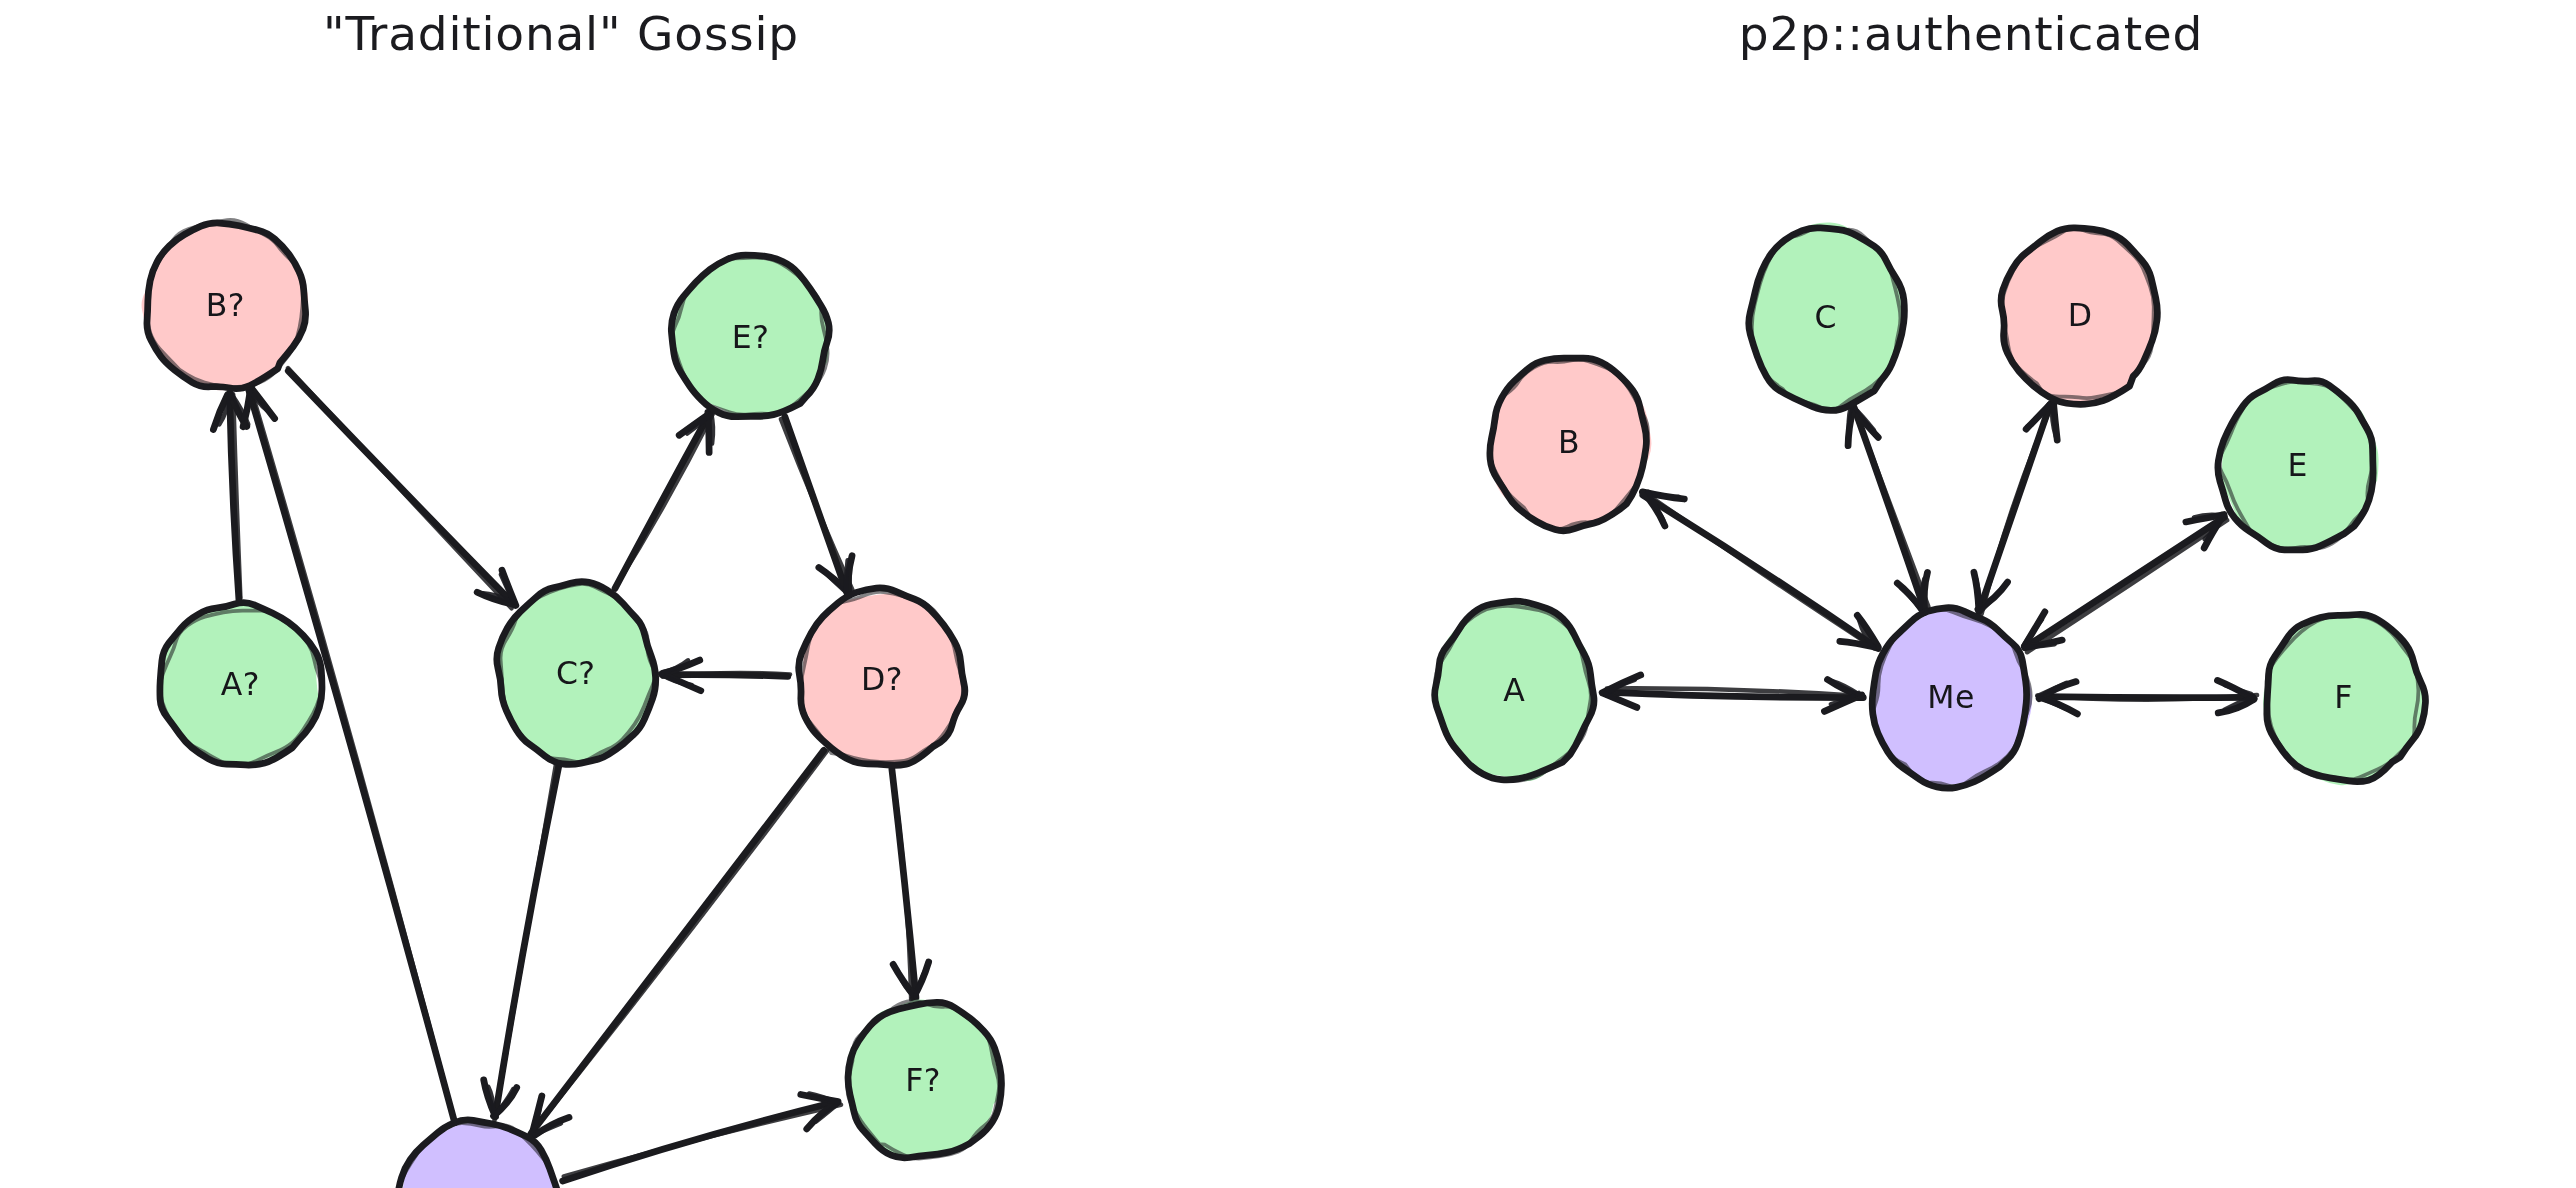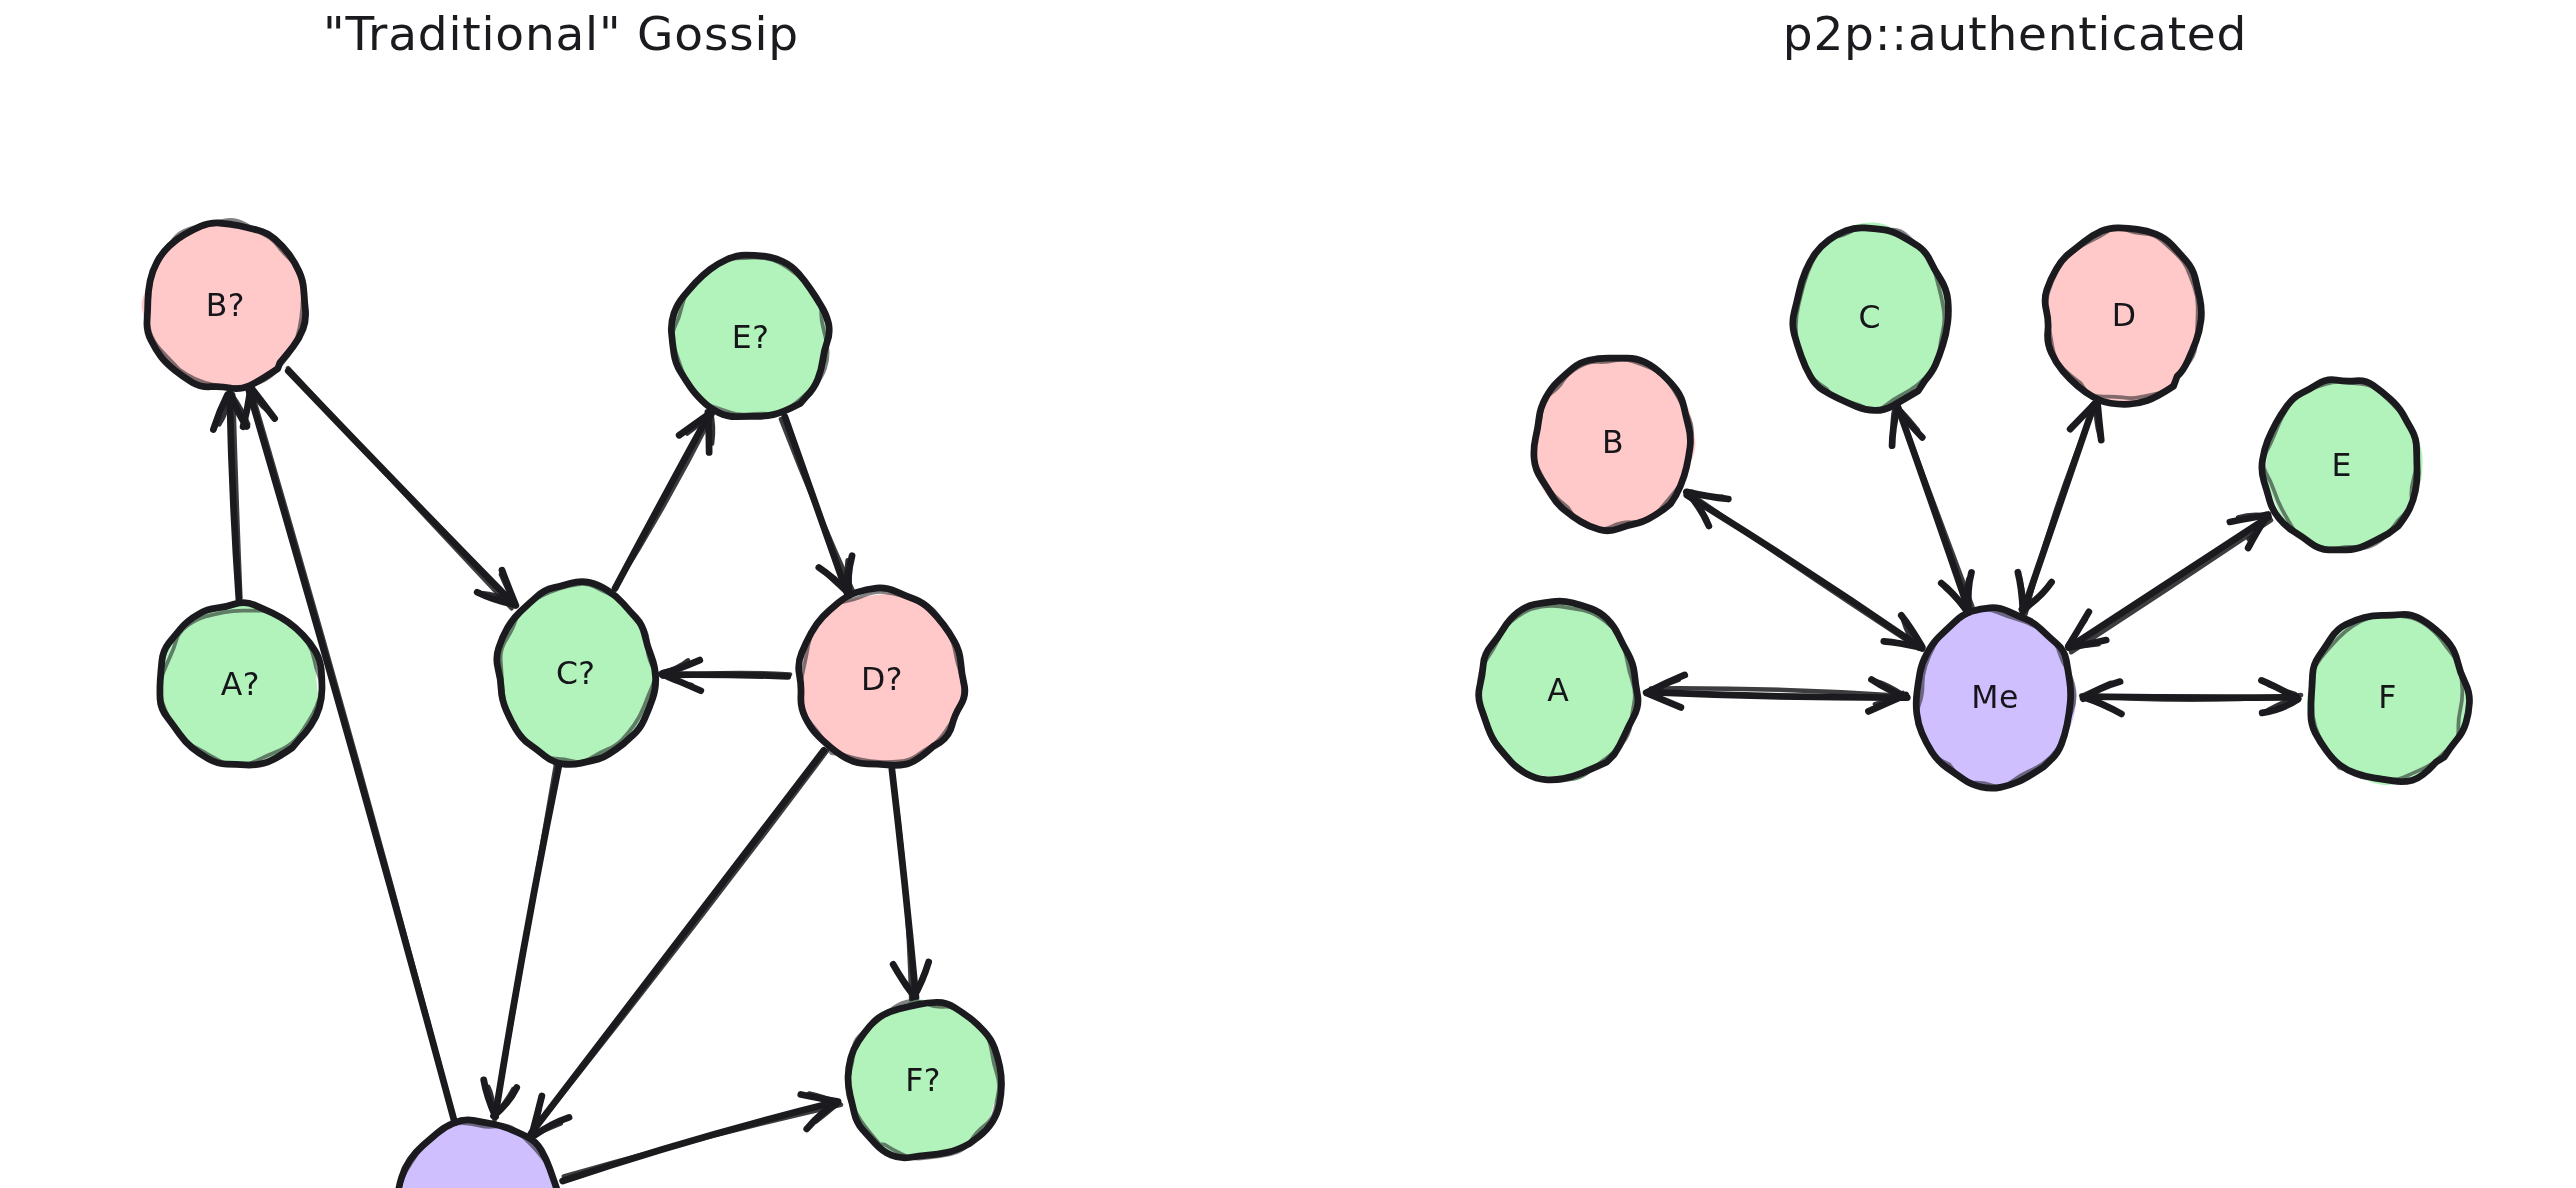--- a/index.html
+++ b/index.html
@@ -5,21 +5,21 @@
 <style>
   html,body{margin:0;padding:0;background:#ffffff;}
   body{
     width:2576px;height:1188px;
     font-family:"DejaVu Sans", sans-serif;
     overflow:hidden;
     position:relative;
   }
   .panel{position:absolute;top:0;height:1188px;width:1288px;}
   #panel-left{left:0;}
-  #panel-right{left:1288px;}
+  #panel-right{left:1244px;}
 
   .panel-title{
     position:absolute;
     width:100%;
     text-align:center;
     font-family:"DejaVu Sans", sans-serif;
     font-size:47px;
     font-weight:400;
     color:#1b1b1f;
     letter-spacing:0.8px;

